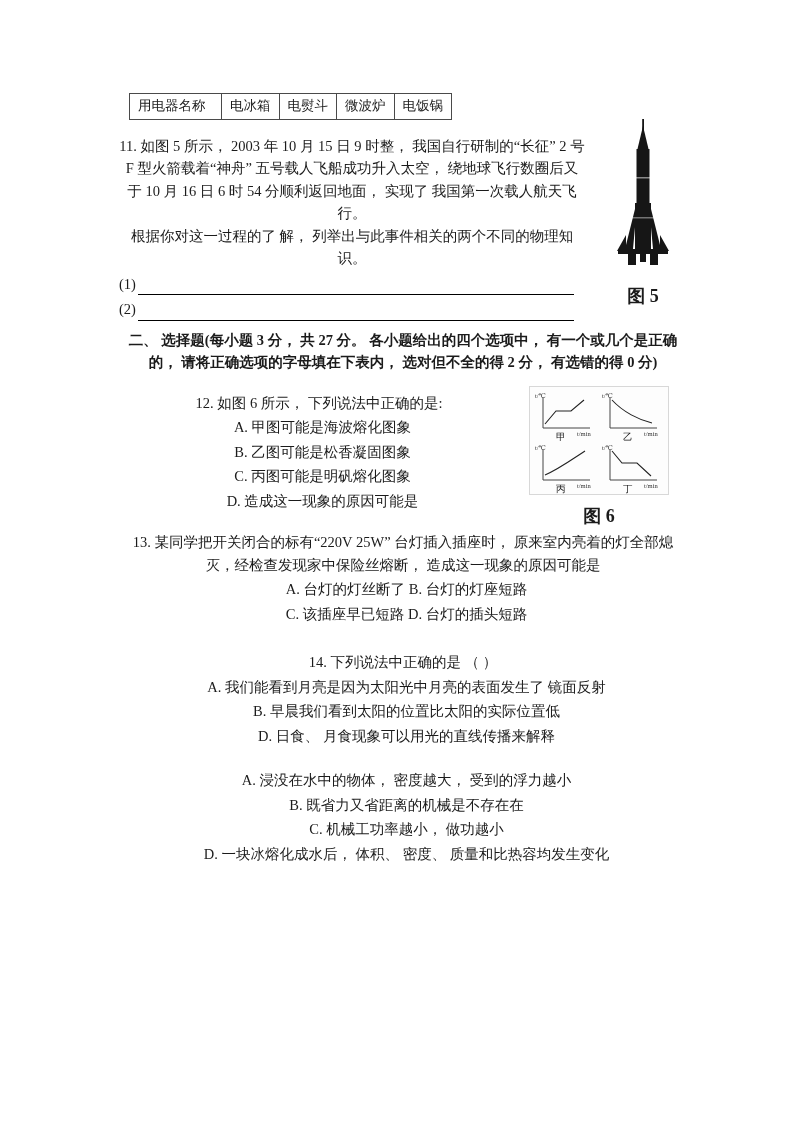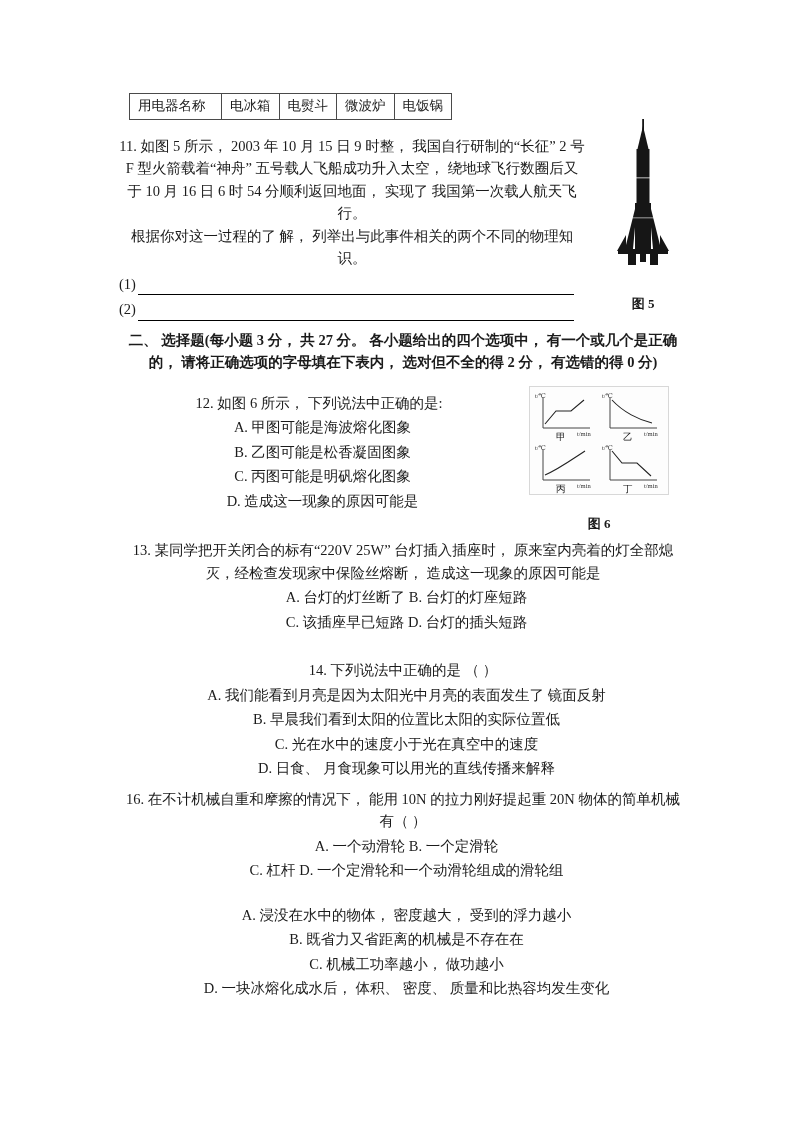--- a/index.html
+++ b/index.html
@@ -6,21 +6,21 @@
   html,body{margin:0;padding:0;background:#888;}
   .page{width:794px;height:1123px;background:#ffffff;position:relative;overflow:hidden;
         font-family:"Liberation Serif","DejaVu Serif",serif;color:#1b1b1b;margin:0 auto;}
   .content{position:absolute;left:119px;top:93px;width:568px;font-size:14.5px;line-height:22.5px;}
   p{margin:0;text-align:center;}
   .power-table{border-collapse:collapse;margin-left:10px;font-size:13.5px;}
   .power-table td{border:1px solid #4a4a4a;padding:1px 8px;height:24px;white-space:nowrap;}
   .power-table td.c0{width:92px;}
   .q11{margin-top:15px;}
   .rocket-fig{float:right;width:88px;margin:-18px 0 6px 14px;text-align:center;}
-  .fig-cap{font-weight:bold;font-size:13px;margin-top:18px;text-align:center;}
+  .fig-cap{font-weight:bold;font-size:18px;margin-top:10px;text-align:center;}
   .blank-row{margin-top:3px;white-space:nowrap;}
   .blank{display:inline-block;width:436px;border-bottom:1px solid #000;height:15px;margin-left:2px;vertical-align:bottom;}
   .section-title{clear:both;margin-top:8px;font-weight:bold;}
   .q{margin-top:18px;}
   .q14{margin-top:26px;}
   .q15{margin-top:14px;}
   .q16{margin-top:8px;}
   .q17{margin-top:22px;}
   .q13{clear:both;}
   .opt{padding-left:7px;margin-top:2px;}
@@ -132,30 +132,24 @@
     <div class="q q13">
       <p>13.  某同学把开关闭合的标有“220V 25W”  台灯插入插座时，  原来室内亮着的灯全部熄灭，经检查发现家中保险丝熔断，  造成这一现象的原因可能是</p>
       <p class="opt">A.  台灯的灯丝断了   B.  台灯的灯座短路</p>
       <p class="opt">C.  该插座早已短路   D.  台灯的插头短路</p>
     </div>
 
     <div class="q q14">
       <p>14.  下列说法中正确的是   （  ）</p>
       <p class="opt">A.  我们能看到月亮是因为太阳光中月亮的表面发生了  镜面反射</p>
       <p class="opt">B.  早晨我们看到太阳的位置比太阳的实际位置低</p>
-      <p class="opt">C.  光在水中的速度小于光在真空中的速度</p>
       <p class="opt">D.  日食、  月食现象可以用光的直线传播来解释</p>
     </div>
 
 
-    <div class="q q16">
-      <p>16.  在不计机械自重和摩擦的情况下，  能用 10N 的拉力刚好提起重 20N 物体的简单机械有（ ）</p>
-      <p class="opt">A.  一个动滑轮    B.  一个定滑轮</p>
-      <p class="opt">C.  杠杆   D.  一个定滑轮和一个动滑轮组成的滑轮组</p>
-    </div>
 
     <div class="q q17">
       <p class="opt">A.  浸没在水中的物体，  密度越大，  受到的浮力越小</p>
       <p class="opt">B.  既省力又省距离的机械是不存在在</p>
       <p class="opt">C.  机械工功率越小，  做功越小</p>
       <p class="opt">D.  一块冰熔化成水后，  体积、  密度、  质量和比热容均发生变化</p>
     </div>
 
   </div>
 </div>

